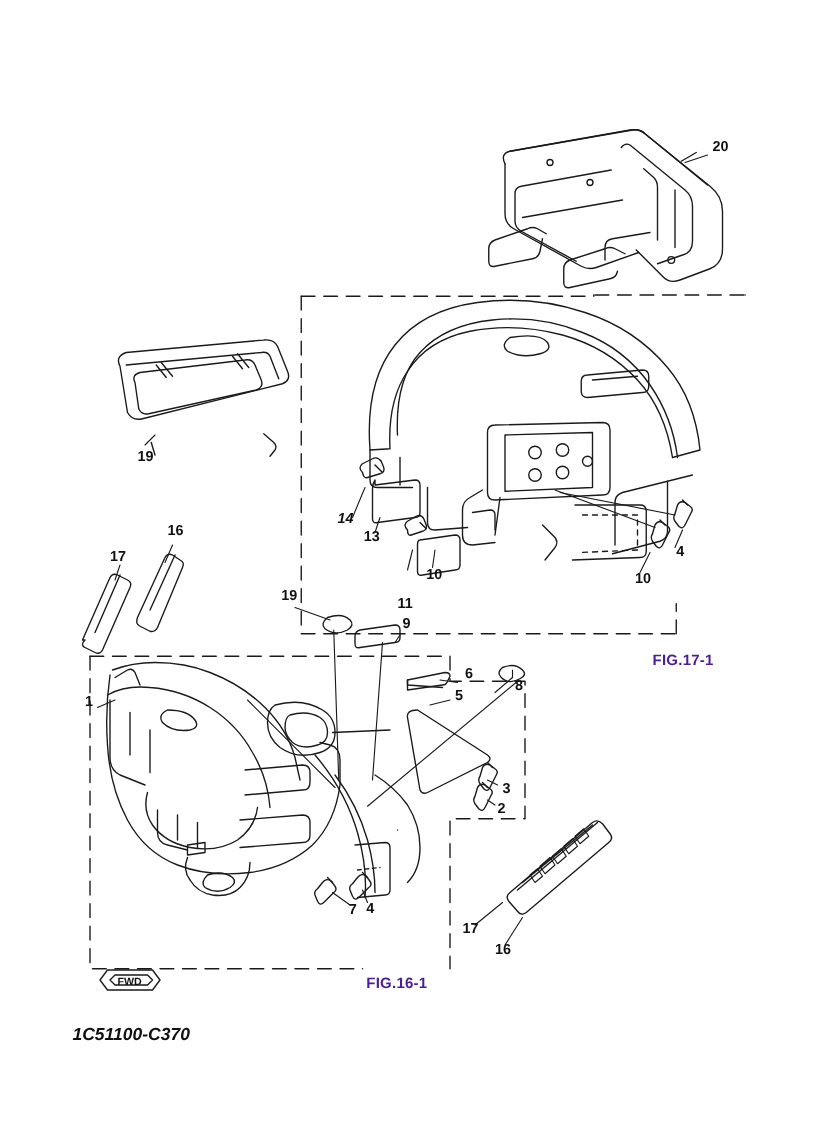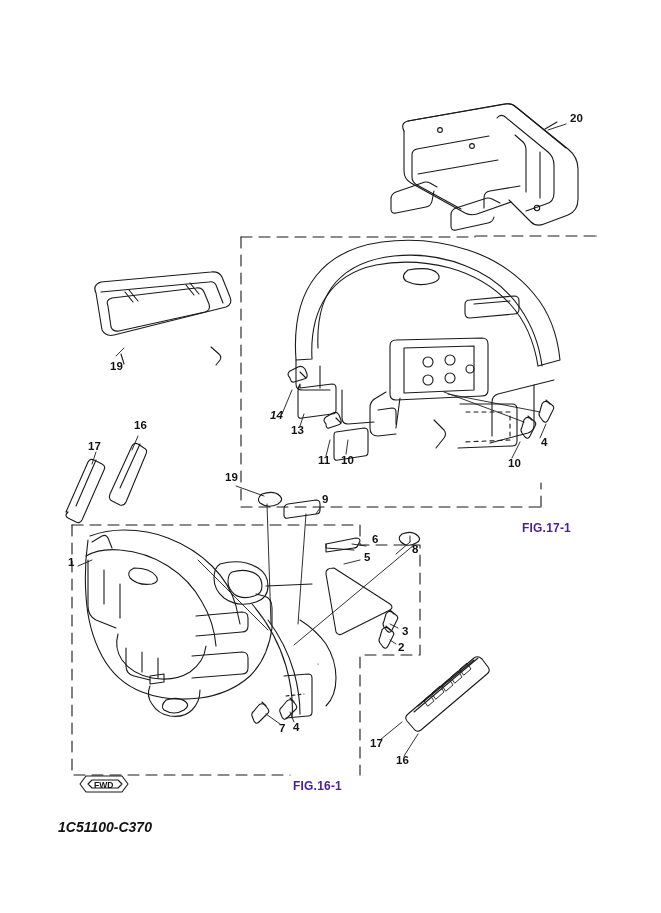--- a/index.html
+++ b/index.html
@@ -207,21 +207,21 @@
         <path d="M86 776 l36 0 l6 8 l-6 8 l-36 0 l-6 -8 z"></path>
         <path d="M92 780 l26 0 l4 4 l-4 4 l-26 0 l-4 -4 z"></path>
       </g>
     </g>
   </svg>
 
   <div class="lbl" style="left:570px;top:113px;">20</div>
   <div class="lbl" style="left:110px;top:361px;">19</div>
   <div class="lbl" style="left:270px;top:410px;font-style:italic;">14</div>
   <div class="lbl" style="left:291px;top:425px;">13</div>
-  <div class="lbl" style="left:318px;top:455px;">11</div>
+  <div class="lbl" style="left:318px;top:478px;">11</div>
   <div class="lbl" style="left:341px;top:455px;">10</div>
   <div class="lbl" style="left:541px;top:437px;">4</div>
   <div class="lbl" style="left:508px;top:458px;">10</div>
   <div class="lbl" style="left:134px;top:420px;">16</div>
   <div class="lbl" style="left:88px;top:441px;">17</div>
   <div class="lbl" style="left:225px;top:472px;">19</div>
   <div class="lbl" style="left:322px;top:494px;">9</div>
   <div class="lbl" style="left:412px;top:544px;">8</div>
   <div class="lbl" style="left:372px;top:534px;">6</div>
   <div class="lbl" style="left:364px;top:552px;">5</div>

